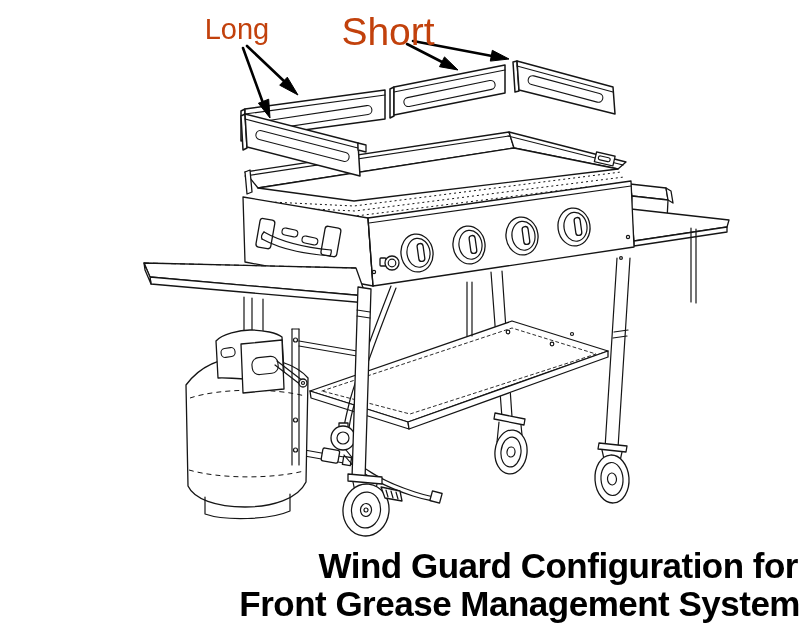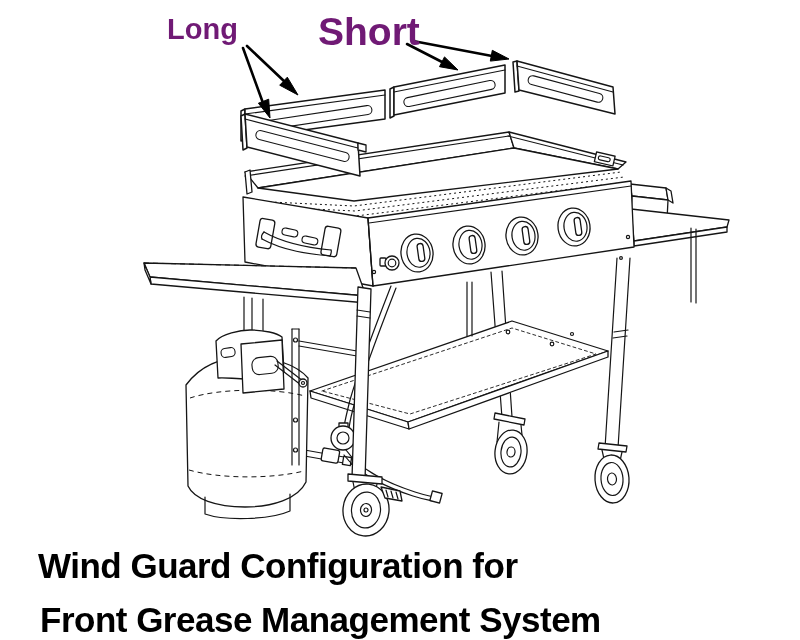--- a/index.html
+++ b/index.html
@@ -1,25 +1,25 @@
 <!DOCTYPE html>
 <html><head>
 <meta charset="utf-8">
 <style>
   html,body{margin:0;padding:0;background:#fff;}
   #stage{position:relative;width:800px;height:640px;background:#fff;overflow:hidden;
          font-family:"Liberation Sans",sans-serif;}
   #stage svg{position:absolute;left:0;top:0;}
-  .lbl{position:absolute;font-weight:bold;color:#701a75;text-align:left;white-space:nowrap;}
+  .lbl{position:absolute;font-weight:normal;color:#c2410c;text-align:center;white-space:nowrap;}
   #long-label{left:167px;top:13px;width:140px;font-size:29px;}
   #short-label{left:318px;top:10px;width:140px;font-size:39px;}
-  .cap{position:absolute;left:0;width:800px;text-align:left;font-weight:bold;color:#000;
+  .cap{position:absolute;left:0;width:800px;text-align:right;font-weight:bold;color:#000;
        font-size:35px;letter-spacing:-0.5px;}
   #cap1{top:546px;left:38px;width:760px;}
-  #cap2{top:584px;left:40px;width:760px;margin-top:16px;}
+  #cap2{top:584px;left:40px;width:760px;}
   
   .ln{stroke:#151515;fill:none;stroke-width:1.2;stroke-linecap:round;stroke-linejoin:round;}
   .fw{stroke:#151515;fill:#ffffff;stroke-width:1.3;stroke-linejoin:round;}
   .panel{stroke:#151515;fill:#ffffff;stroke-width:1.5;stroke-linejoin:round;}
   .slot{stroke:#151515;fill:#ffffff;stroke-width:1.1;}
   .dots{stroke:#151515;fill:none;stroke-width:1;stroke-dasharray:2 3;}
   .dash{stroke:#151515;fill:none;stroke-width:1;stroke-dasharray:5 4;}
   .arrowline{stroke:#000;stroke-width:2.6;stroke-linecap:round;}
   .arrowhead{fill:#000;stroke:#000;}
 </style>

